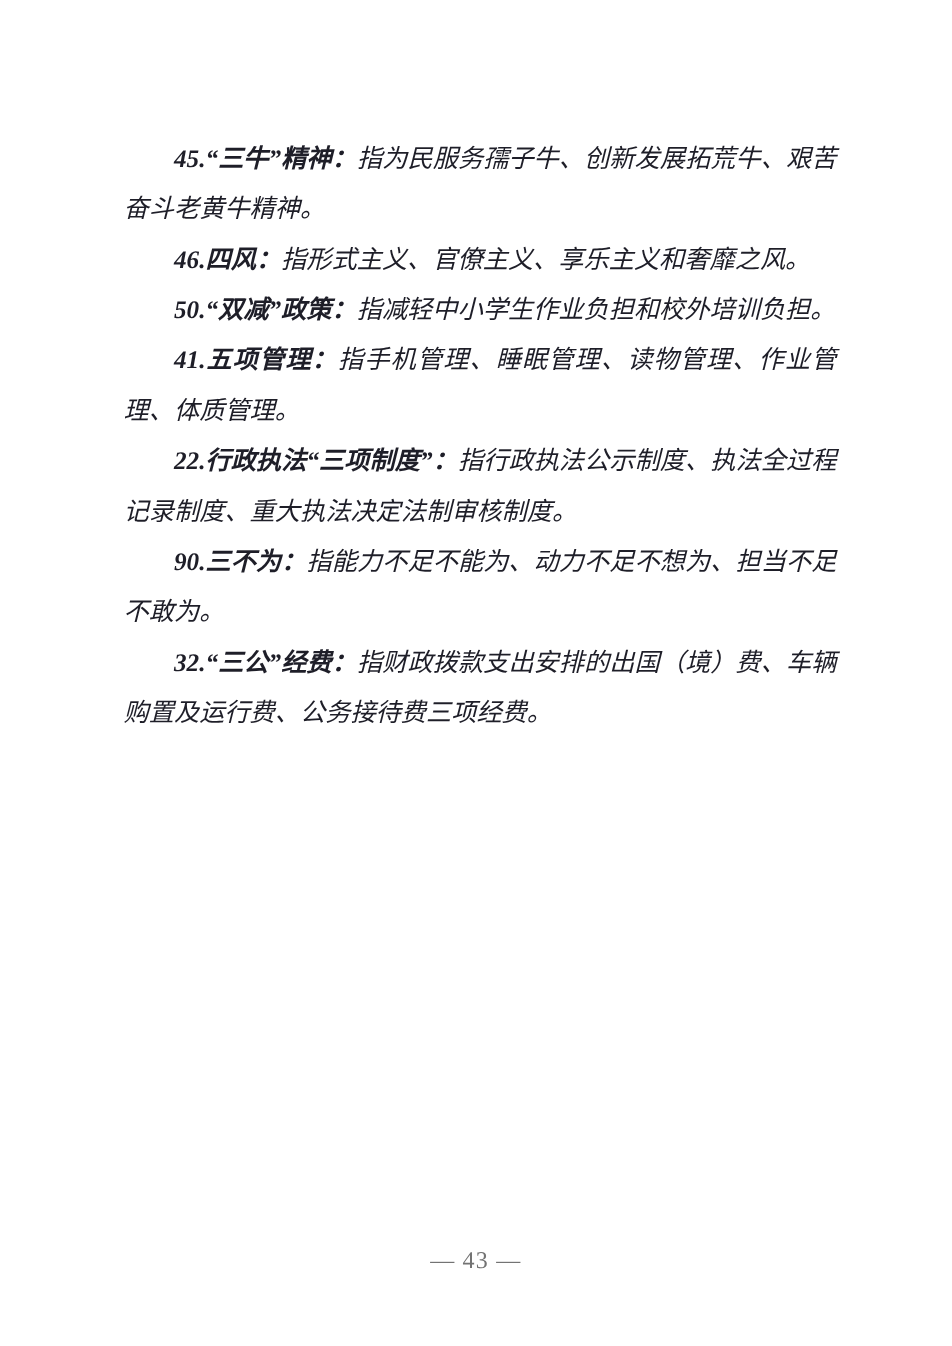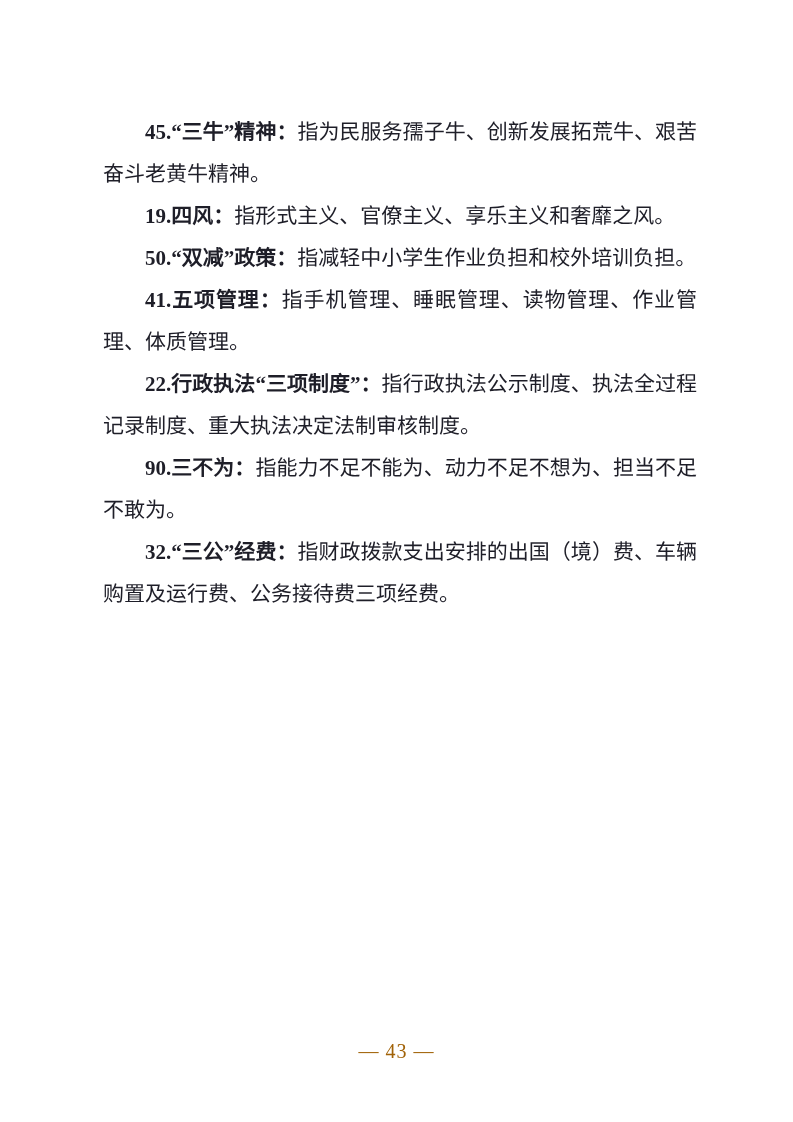--- a/index.html
+++ b/index.html
@@ -18,47 +18,48 @@
   }
   .content {
     position: absolute;
     left: 103px;
     top: 111px;
     width: 594px;
     font-size: 21px;
     line-height: 42px;
     text-align: justify;
     text-justify: inter-ideograph;
+    font-style: italic;
   }
   .glossary-item {
     margin: 0;
     padding: 0;
     text-indent: 2em;
   }
   .term {
     font-weight: bold;
   }
   .page-number {
     position: absolute;
     left: 0;
     right: 0;
     top: 1040px;
     text-align: center;
     font-size: 20px;
     letter-spacing: 1px;
-    color: #a16207;
+    color: #737373;
   }
 </style>
 </head>
 <body>
 
 <div class="page">
   <div class="content">
     <p class="glossary-item"><span class="term">45.“三牛”精神：</span><span class="definition">指为民服务孺子牛、创新发展拓荒牛、艰苦奋斗老黄牛精神。</span></p>
-    <p class="glossary-item"><span class="term">19.四风：</span><span class="definition">指形式主义、官僚主义、享乐主义和奢靡之风。</span></p>
+    <p class="glossary-item"><span class="term">46.四风：</span><span class="definition">指形式主义、官僚主义、享乐主义和奢靡之风。</span></p>
     <p class="glossary-item"><span class="term">50.“双减”政策：</span><span class="definition">指减轻中小学生作业负担和校外培训负担。</span></p>
     <p class="glossary-item"><span class="term">41.五项管理：</span><span class="definition">指手机管理、睡眠管理、读物管理、作业管理、体质管理。</span></p>
     <p class="glossary-item"><span class="term">22.行政执法“三项制度”：</span><span class="definition">指行政执法公示制度、执法全过程记录制度、重大执法决定法制审核制度。</span></p>
     <p class="glossary-item"><span class="term">90.三不为：</span><span class="definition">指能力不足不能为、动力不足不想为、担当不足不敢为。</span></p>
     <p class="glossary-item"><span class="term">32.“三公”经费：</span><span class="definition">指财政拨款支出安排的出国（境）费、车辆购置及运行费、公务接待费三项经费。</span></p>
   </div>
   <div class="page-number">— 43 —</div>
 </div>
 
 </body></html>

